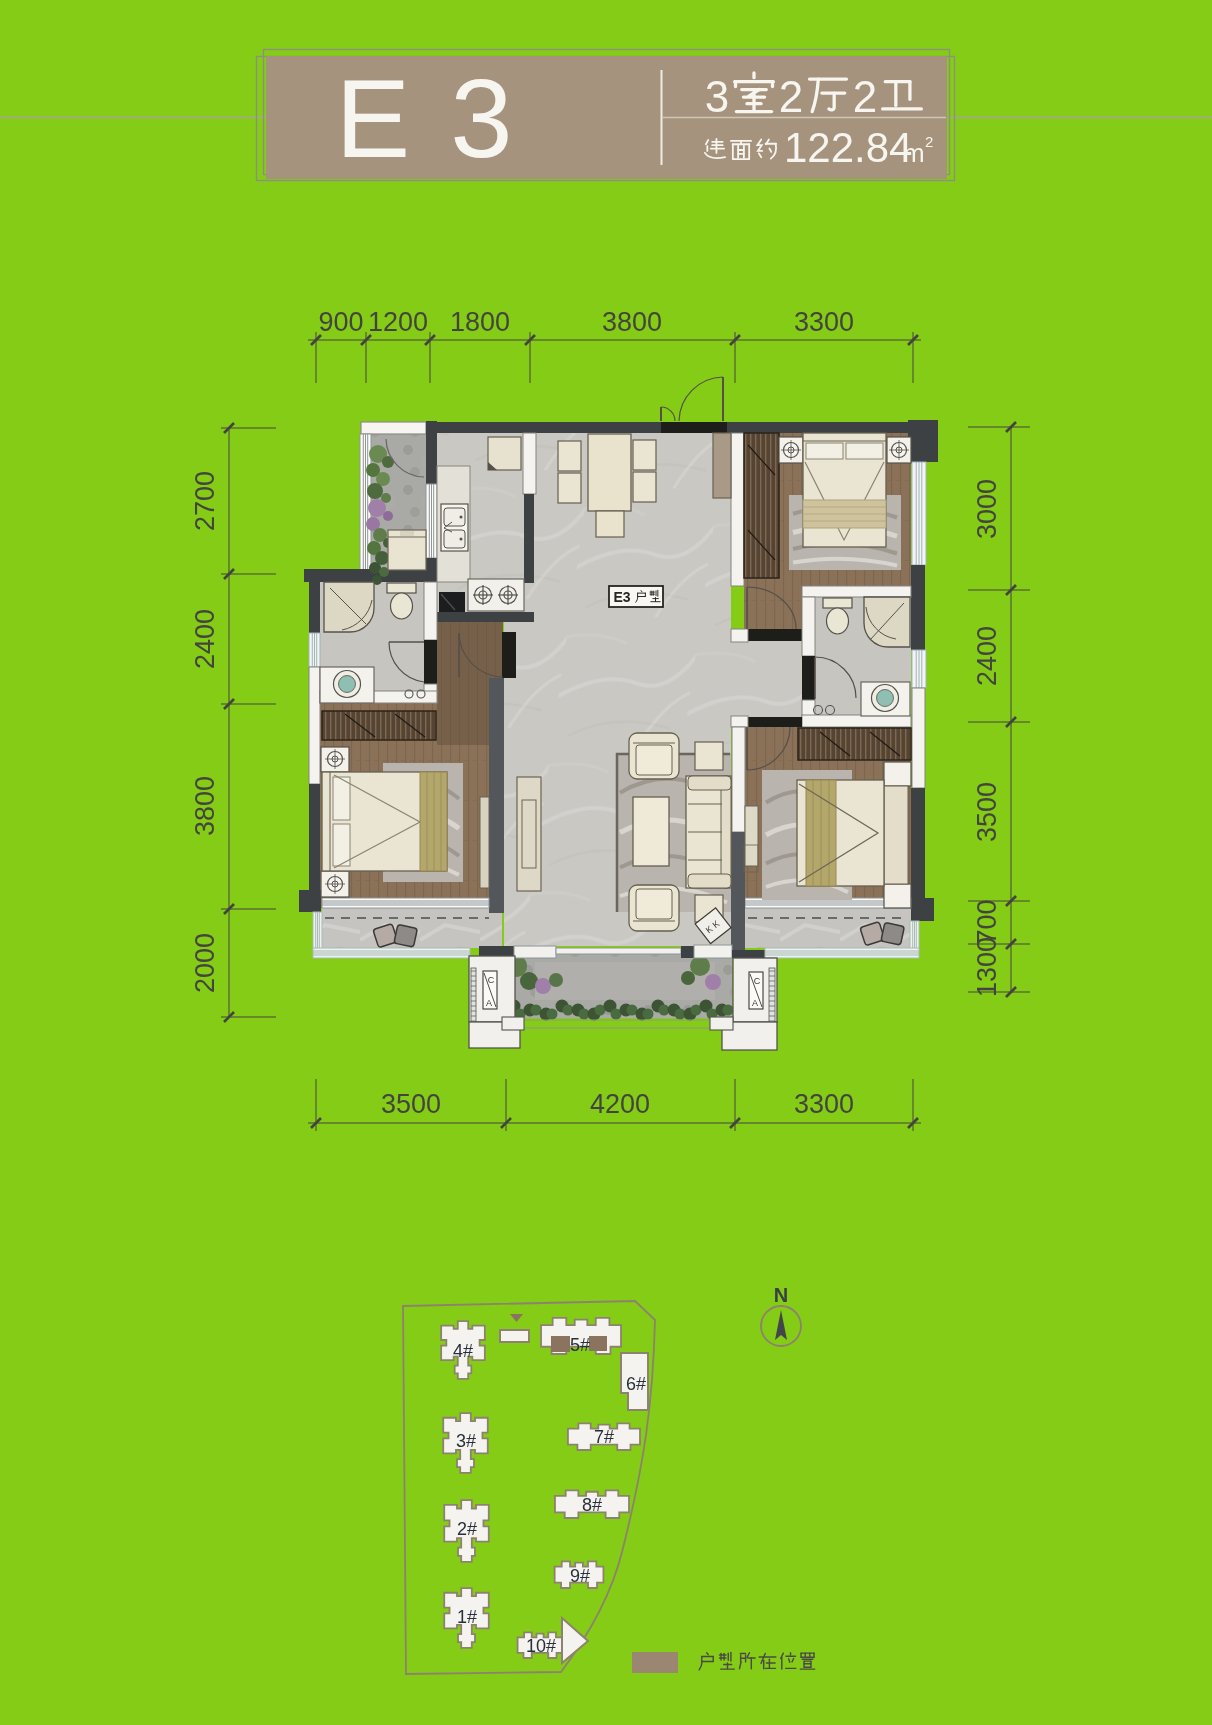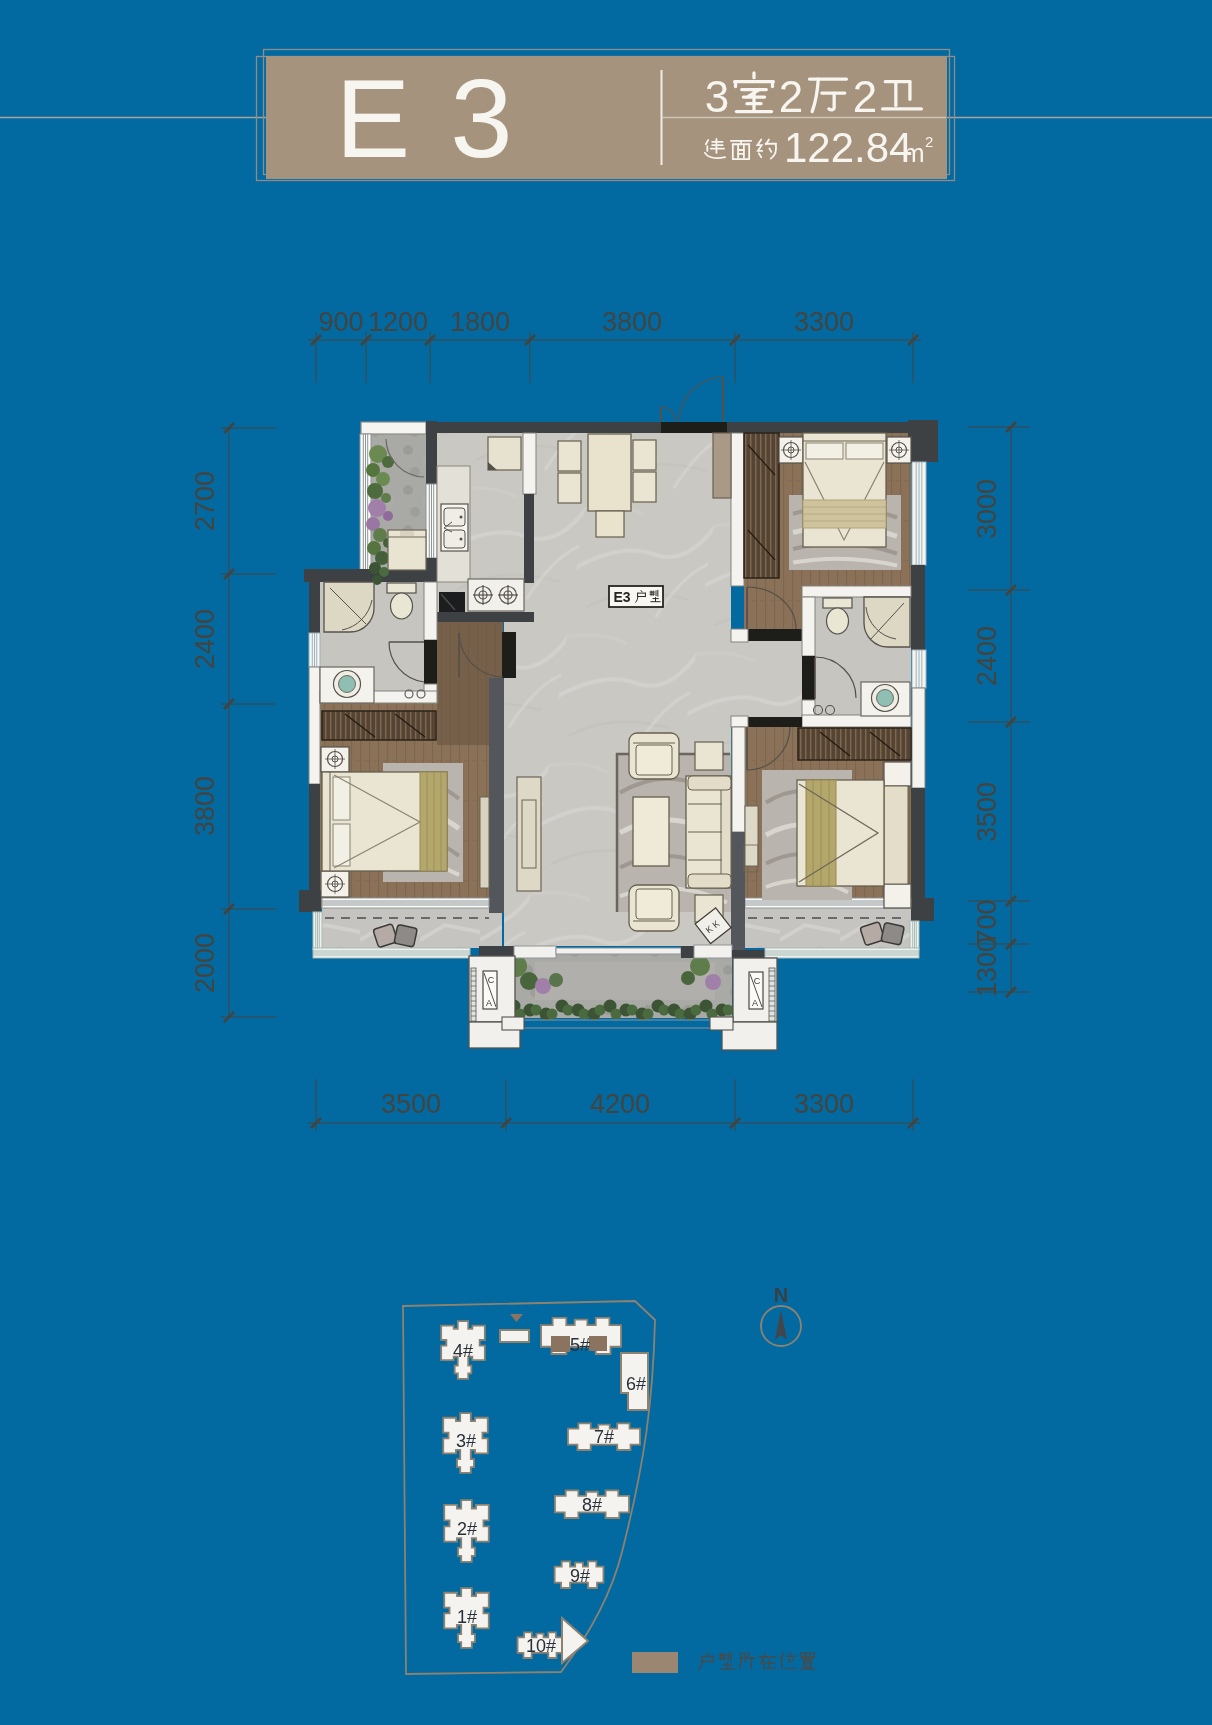--- a/index.html
+++ b/index.html
@@ -1,12 +1,12 @@
 <!DOCTYPE html>
-<html><head><meta charset="utf-8"><style>html,body{margin:0;padding:0;background:#f5f3ef;}*{box-sizing:border-box;}.pg{position:relative;width:1212px;height:1725px;background:#0369a1;overflow:hidden;font-family:"Liberation Sans",sans-serif;}</style></head><body>
+<html><head><meta charset="utf-8"><style>html,body{margin:0;padding:0;background:#f5f3ef;}*{box-sizing:border-box;}.pg{position:relative;width:1212px;height:1725px;background:#84cc16;overflow:hidden;font-family:"Liberation Sans",sans-serif;}</style></head><body>
 <div class="pg">
 <svg width="1212" height="1725" viewBox="0 0 1212 1725" font-family="Liberation Sans,sans-serif">
 <defs>
         <g id="g-shi" fill="none" stroke="currentColor" stroke-width="7.5" stroke-linecap="round">
           <path d="M50,2 L50,13"></path>
           <path d="M6,22 H94"></path>
           <path d="M8,22 V33"></path>
           <path d="M92,22 V33"></path>
           <path d="M22,40 H78"></path>
           <path d="M62,40 L38,55"></path>

